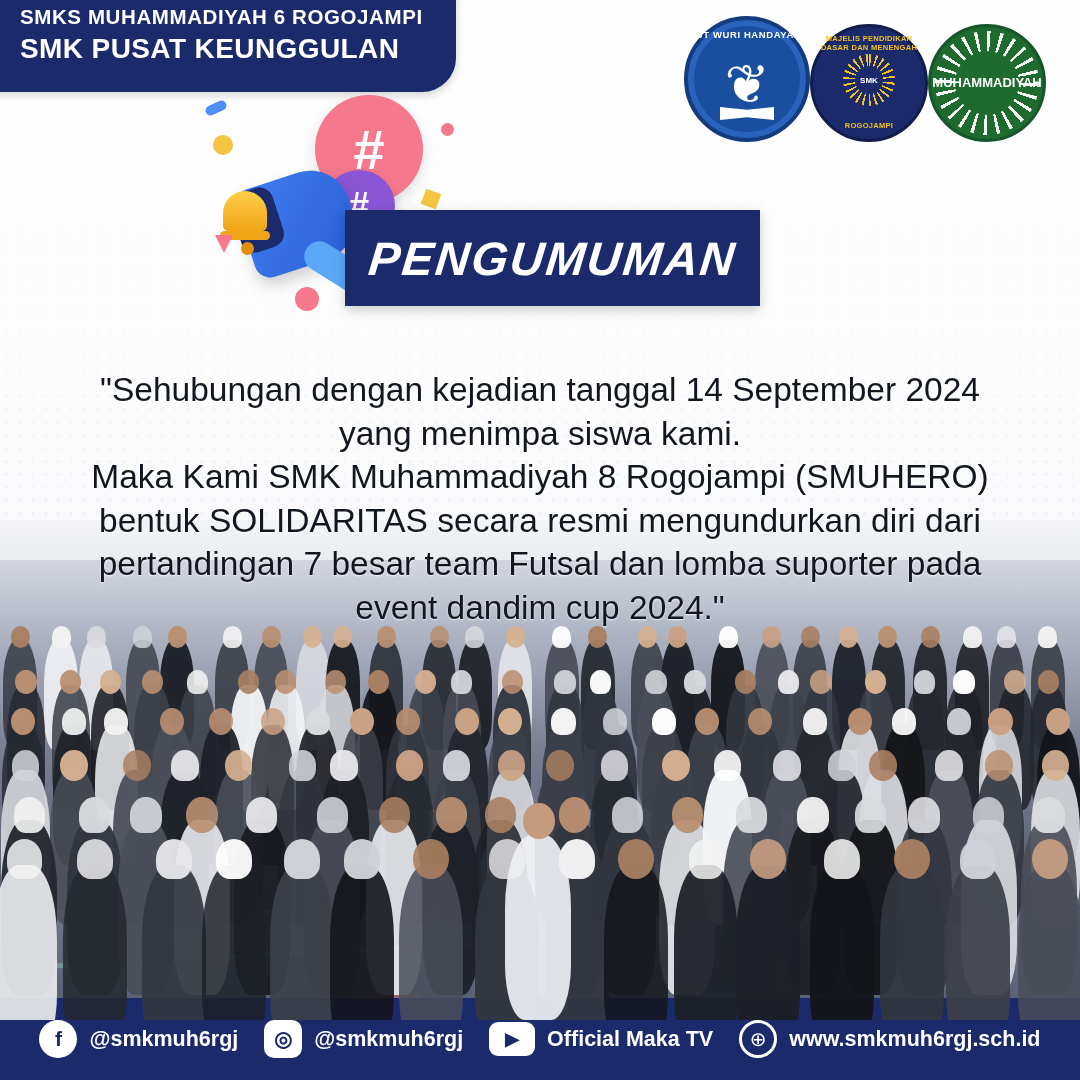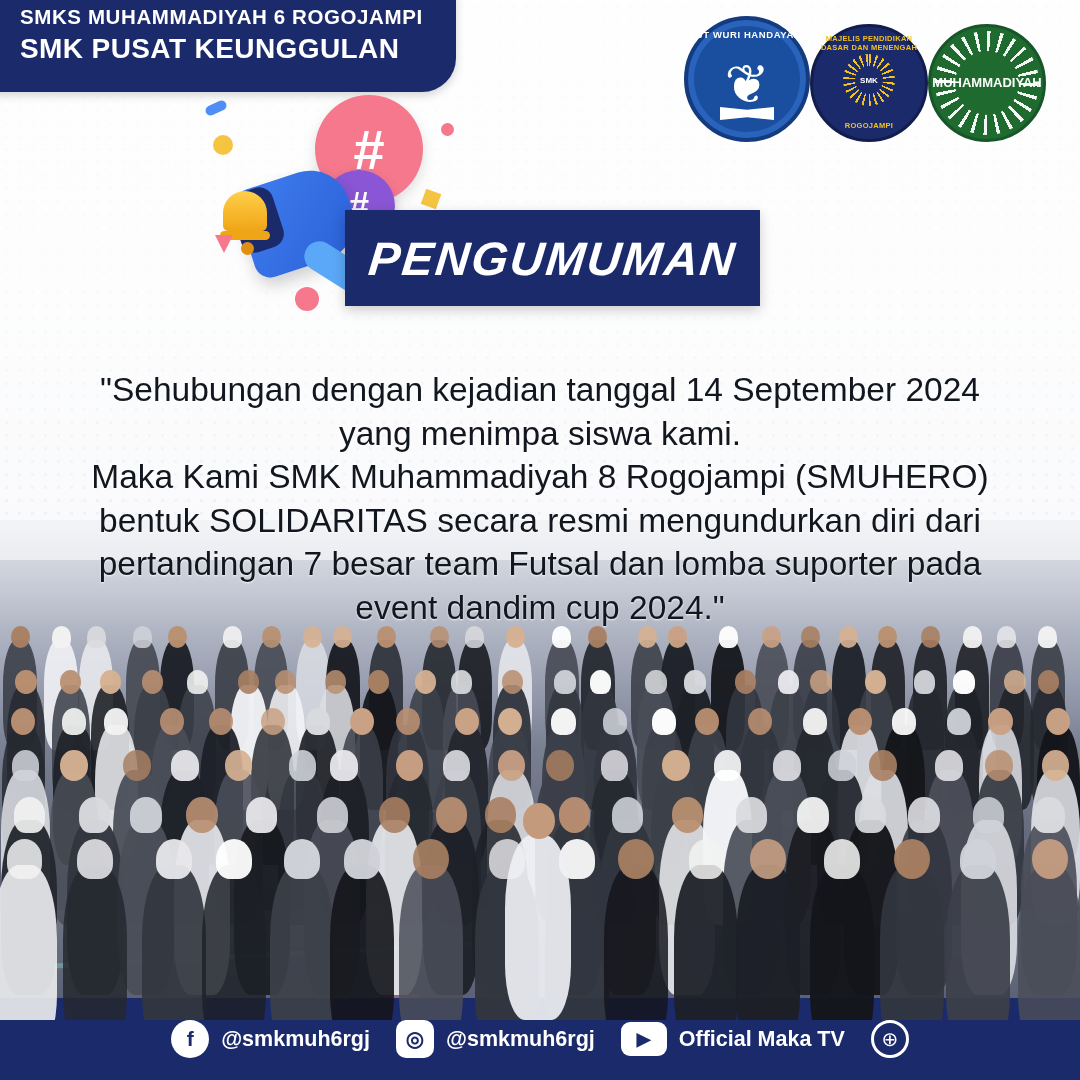--- a/index.html
+++ b/index.html
@@ -670,16 +670,17 @@
       <div class="social">
         <div class="social-icon rounded-sq">◎</div>
         <div class="social-label">@smkmuh6rgj</div>
       </div>
       <div class="social">
         <div class="social-icon yt">▶</div>
         <div class="social-label">Official Maka TV</div>
       </div>
       <div class="social">
         <div class="globe-ring">⊕</div>
+        <div class="social-label">www.smkmuh6rgj.sch.id</div>
       </div>
     </div>
 
 </div>
 
 </body></html>

